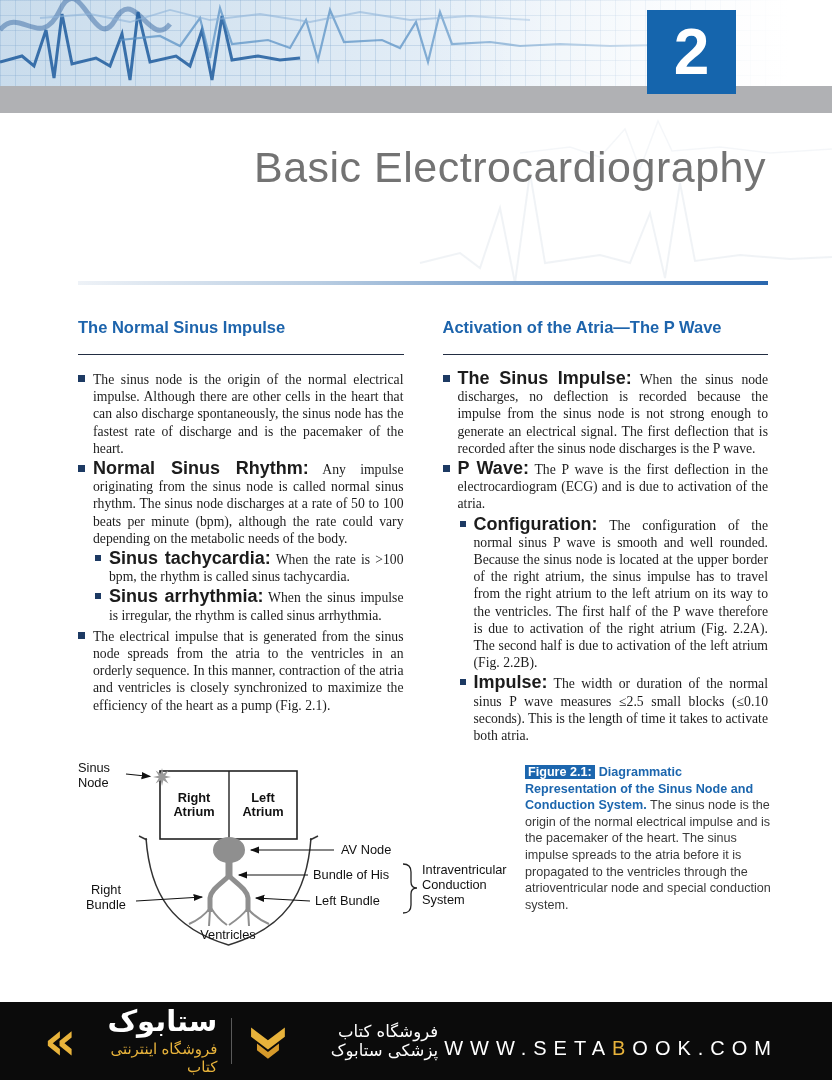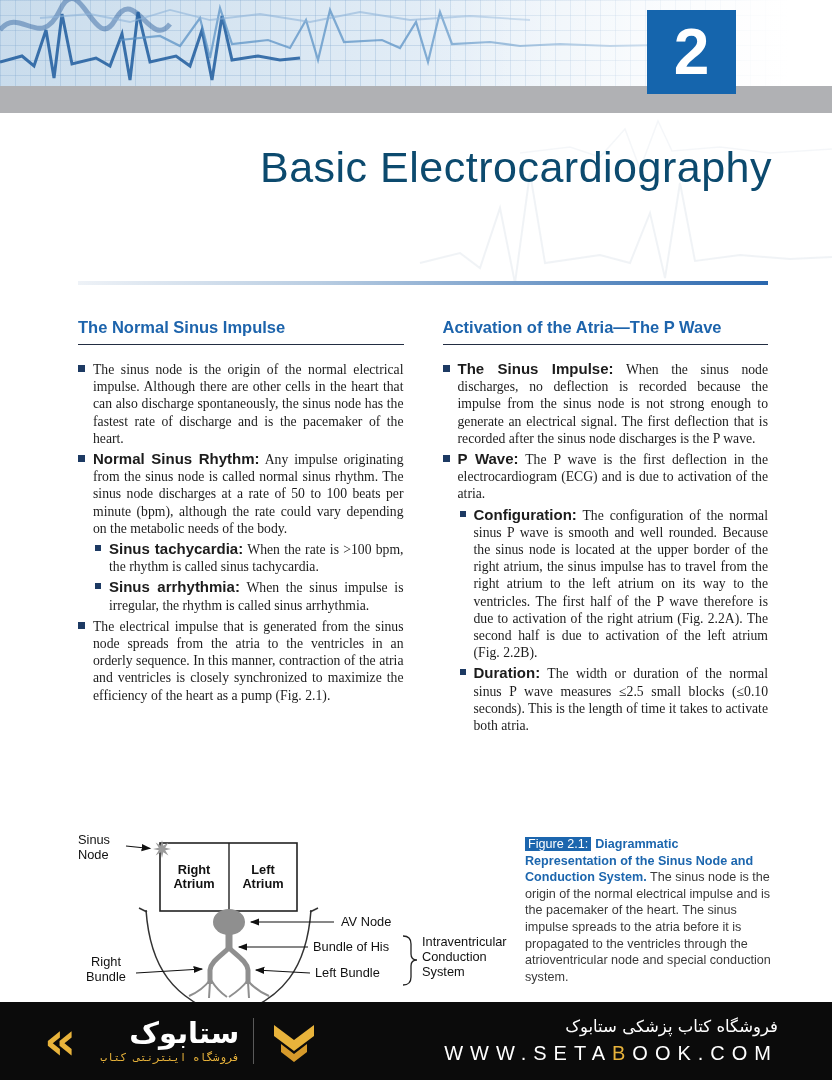--- a/index.html
+++ b/index.html
@@ -24,75 +24,75 @@
   .chapter-box{
     position:absolute; top:10px; right:96px; width:89px; height:84px;
     background:#1565ad; color:#fff; display:flex; align-items:center; justify-content:center;
     font-size:64px; font-weight:bold;
   }
 
   
   .title-block{ position:absolute; top:113px; left:0; width:832px; height:192px; }
   .title-watermark{ position:absolute; top:0; left:0; width:832px; height:190px; opacity:.38; }
   .page-title{
-    position:absolute; top:30px; right:60px;
-    font-size:43px; font-weight:normal; color:#0c4a6e; letter-spacing:.5px;
+    position:absolute; top:30px; right:66px;
+    font-size:43px; font-weight:normal; color:#737373; letter-spacing:.5px;
   }
   .title-rule{
     position:absolute; top:168px; left:78px; width:690px; height:4px;
     background:linear-gradient(to right, #eef2f7 0%, #b9cde2 35%, #2a67ae 100%);
   }
 
   
   .columns{
     position:absolute; top:318px; left:78px; width:690px;
     display:grid; grid-template-columns:1fr 1fr; column-gap:39px;
   }
   .col-heading{
     font-size:16.5px; font-weight:bold; color:#1d64ac;
-    padding-bottom:7px; border-bottom:1.6px solid #222d42; margin-bottom:15px;
+    padding-bottom:17px; border-bottom:1.6px solid #222d42; margin-bottom:15px;
   }
   .list{ list-style:none; }
   .li{ display:flex; gap:8px; margin-bottom:3px; }
   .li.lvl2{ margin-left:17px; }
   .sq{ flex:0 0 auto; width:7px; height:7px; background:#1d3a63; margin-top:5px; }
   .lvl2 .sq{ width:6px; height:6px; }
   .li-text{
     flex:1; font-family:"Liberation Serif", serif; font-size:13.7px;
     line-height:17.2px; text-align:justify; color:#1c1c1c; hyphens:auto;
   }
-  .lead{ font-family:"Liberation Sans", sans-serif; font-weight:bold; font-size:15px; }
-
-  
-  .figure-row{ position:absolute; top:824px; left:0; width:732px; height:215px; }
+  .lead{ font-family:"Liberation Sans", sans-serif; font-weight:bold; font-size:18px; }
+
+  
+  .figure-row{ position:absolute; top:752px; left:0; width:732px; height:215px; }
   .diagram{ position:absolute; left:70px; top:6px; width:455px; height:202px; }
   .diagram svg{ width:455px; height:202px; }
   .diagram text{ font-family:"Liberation Sans", sans-serif; font-size:12.8px; fill:#111; }
 
   .caption{ position:absolute; left:525px; top:12px; width:247px;
     font-size:12.6px; line-height:16.6px; color:#3a3a3a; }
-  .fig-chip{ background:#1c66ae; color:#fff; font-weight:normal; padding:0 3px; margin-right:4px; }
+  .fig-chip{ background:#1c66ae; color:#fff; font-weight:bold; padding:0 3px; margin-right:4px; }
   .fig-title{ color:#1c66ae; font-weight:bold; }
 
   
   .footer{
     position:absolute; top:1002px; left:0; width:832px; height:78px;
     background:#0b0b0b; display:flex; align-items:center; justify-content:space-between;
     padding:0 54px 0 44px;
   }
   .footer-left{ display:flex; align-items:center; }
   .guillemet{ color:#e8b33b; font-size:50px; line-height:1; font-weight:bold;
     font-family:"DejaVu Sans", sans-serif; transform:scaleY(1.05); margin-right:8px; }
   .logo-text{ text-align:right; }
   .logo-name{ color:#fff; font-size:29px; font-weight:bold;
     font-family:"DejaVu Sans", sans-serif; direction:rtl; line-height:1.1; }
-  .logo-sub{ color:#e8b33b; font-size:11px; font-family:Liberation Mono, monospace;
+  .logo-sub{ color:#e8b33b; font-size:15px; font-family:Liberation Sans, sans-serif;
     direction:rtl; margin-top:2px;margin-left:16px; }
   .divider{ width:1px; height:46px; background:#5a5a5a; margin:0 14px; }
-  .footer-right{ display:flex; flex-direction:column; align-items:flex-end; gap:6px;justify-content:flex-end; }
+  .footer-right{ display:flex; flex-direction:row; align-items:flex-end; gap:6px;justify-content:flex-end; }
   .tagline{ color:#fff; font-size:16.5px; font-family:"DejaVu Sans", sans-serif; direction:rtl; }
   .website{ color:#fff; font-size:20px; letter-spacing:7px; }
   .website .accent{ color:#e8b33b; }
 </style>
 </head>
 <body>
 
 <div class="page">
 
   <header class="header">
@@ -163,21 +163,21 @@
         <li class="li lvl1">
             <span class="sq"></span>
             <p class="li-text"><b class="lead">P Wave:</b><span> The P wave is the first deflection in the electrocardiogram (ECG) and is due to activation of the atria.</span></p>
           </li>
         <li class="li lvl2">
             <span class="sq"></span>
             <p class="li-text"><b class="lead">Configuration:</b><span> The configuration of the normal sinus P wave is smooth and well rounded. Because the sinus node is located at the upper border of the right atrium, the sinus impulse has to travel from the right atrium to the left atrium on its way to the ventricles. The first half of the P wave therefore is due to activation of the right atrium (Fig. 2.2A). The second half is due to activation of the left atrium (Fig. 2.2B).</span></p>
           </li>
         <li class="li lvl2">
             <span class="sq"></span>
-            <p class="li-text"><b class="lead">Duration:</b><span> The width or duration of the normal sinus P wave measures ≤2.5 small blocks (≤0.10 seconds). This is the length of time it takes to activate both atria.</span></p>
+            <p class="li-text"><b class="lead">Impulse:</b><span> The width or duration of the normal sinus P wave measures ≤2.5 small blocks (≤0.10 seconds). This is the length of time it takes to activate both atria.</span></p>
           </li>
       </ul>
     </section>
   </main>
 
   <section class="figure-row">
     <div class="diagram">
       <svg viewBox="0 0 455 202">
         <defs>
           <marker id="arrR" markerWidth="9" markerHeight="8" refX="7" refY="3" orient="auto">

